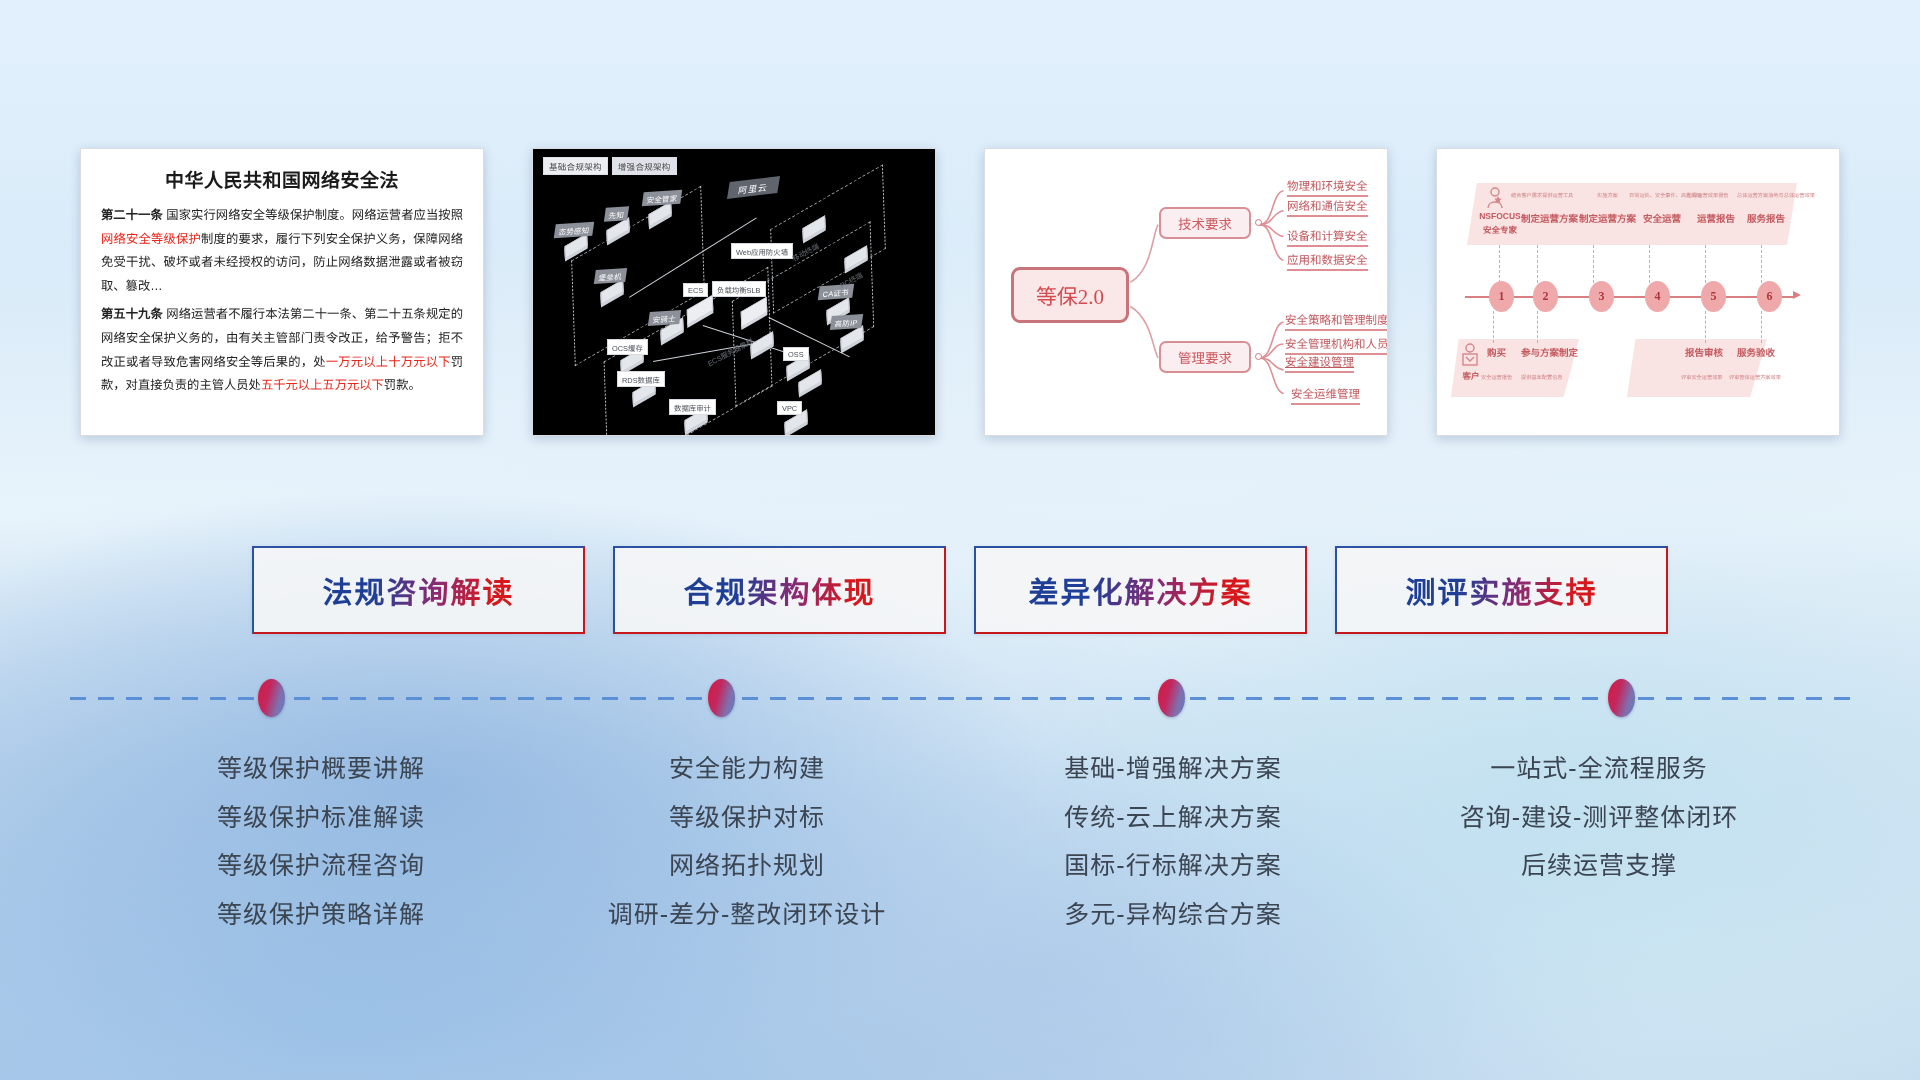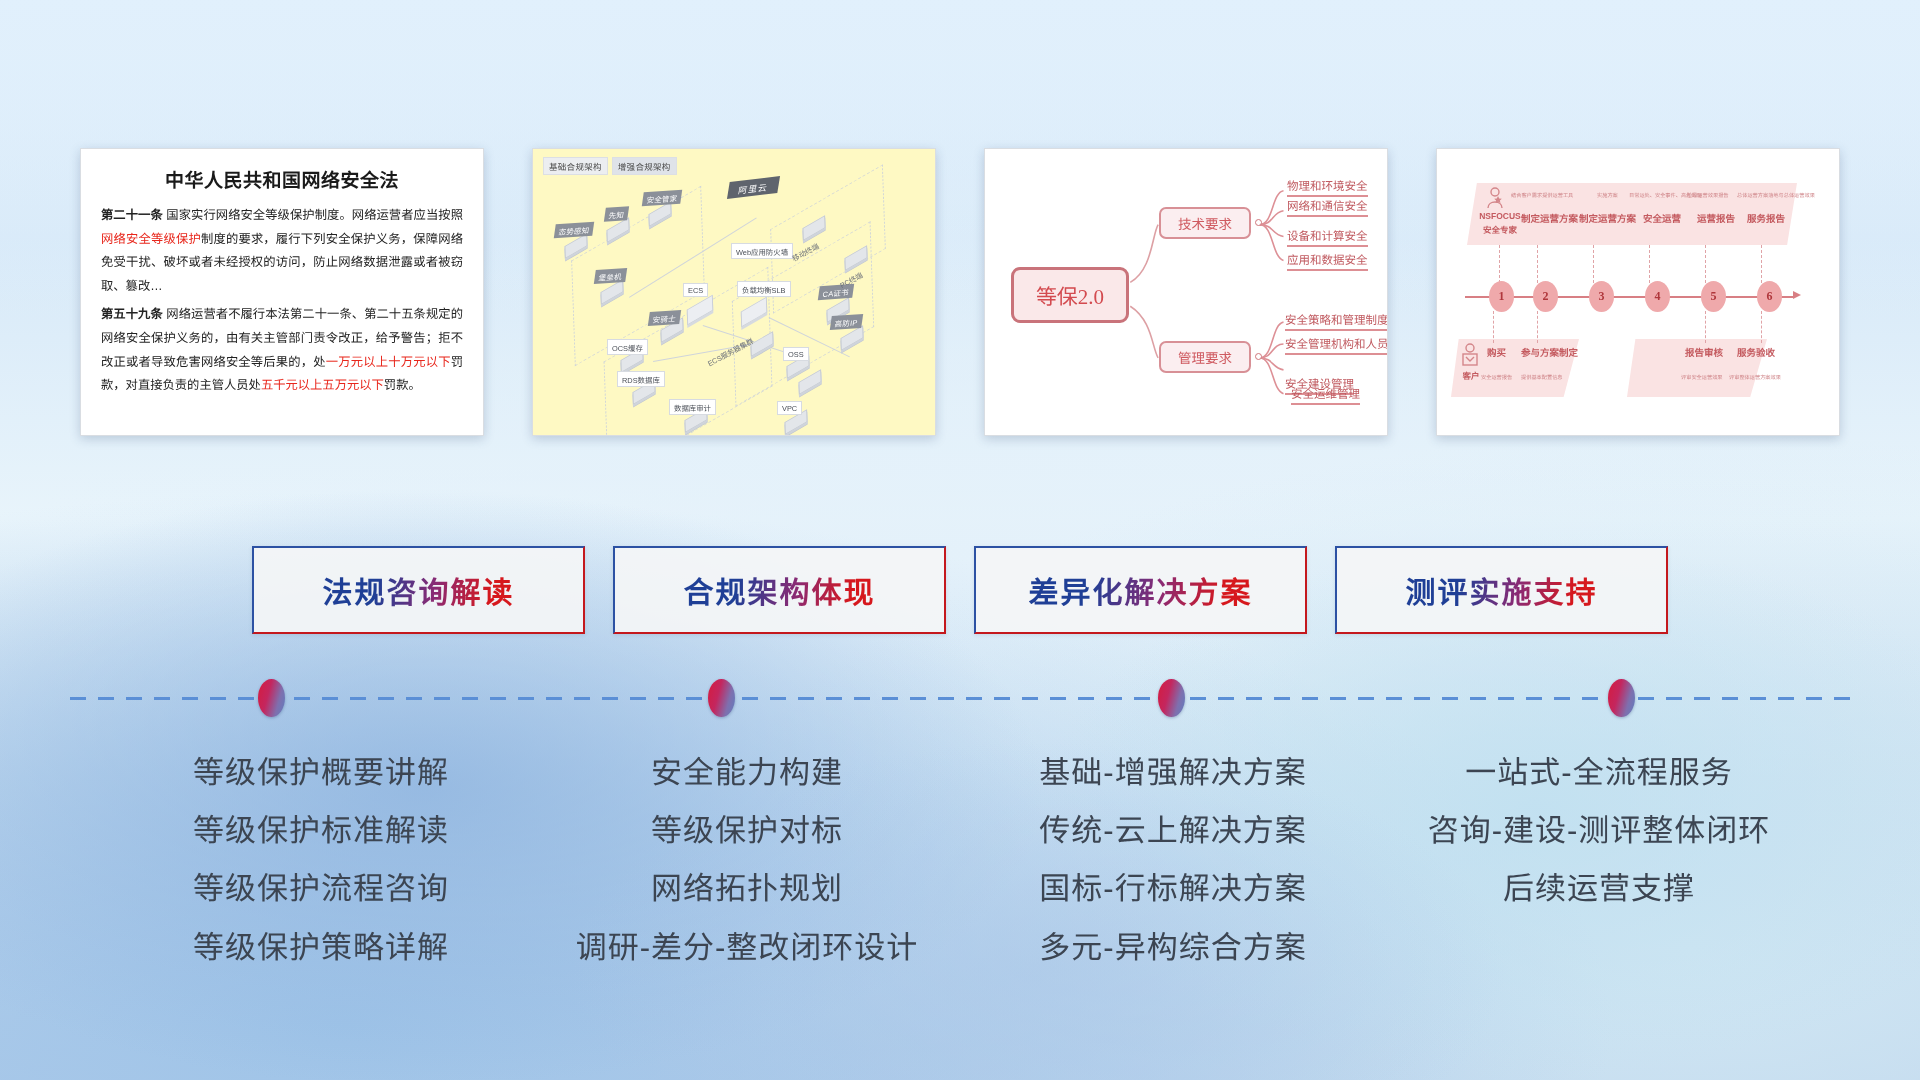--- a/index.html
+++ b/index.html
@@ -59,21 +59,21 @@
   }
   .law-para{
     font-size:12.3px; color:#222; line-height:1.92; text-align:justify;
     text-justify:inter-ideograph; margin-bottom:4px;
   }
   .law-para + .law-para{ margin-top:5px; }
   .law-art{ font-weight:700; }
   .law-red{ color:#e8261b; }
 
   
-  .arch-card{ background:#fef9c3; }
+  .arch-card{ background:#000000; }
   .arch-tabs{ position:absolute; left:10px; top:8px; display:flex; gap:4px; }
   .arch-tab{
     font-size:8.5px; color:#4a4a4a; background:#eceef1;
     border:1px solid #dcdfe4; padding:2px 5px; letter-spacing:.3px;
   }
   .arch-tab.sel{ background:#dfe3e9; }
   .arch-canvas{ position:absolute; inset:0; }
   .iso-node{
     position:absolute; width:26px; height:18px;
     transform:rotate(-30deg) skewX(-28deg) scale(1,.62);
@@ -223,21 +223,21 @@
   
   .lists{
     position:absolute; left:0; top:740px; width:1920px; height:230px;
     display:flex; justify-content:center; gap:28px;
   }
   .list-col{
     width:398px; display:flex; flex-direction:column; align-items:center; gap:8px;
     padding-top:8px;
   }
   .list-item{
-    font-size:31px; color:#3c4552; letter-spacing:1px; line-height:1.62;
+    font-size:25px; color:#3c4552; letter-spacing:1px; line-height:1.62;
     white-space:nowrap;
   }
 </style>
 </head>
 <body>
 
 <div class="bg-base"></div>
 <div class="bg-swoosh-a"></div>
 <div class="bg-swoosh-b"></div>
 <div class="bg-swoosh-c"></div>
@@ -334,21 +334,21 @@
         <div class="tag-dark" style="left:72px;  top:58px;">先知</div>
         <div class="tag-dark" style="left:110px; top:42px;">安全管家</div>
         <div class="tag-dark" style="left:62px;  top:120px;">堡垒机</div>
         <div class="tag-light" style="left:150px; top:134px;">ECS</div>
         <div class="tag-dark" style="left:116px; top:162px;">安骑士</div>
         <div class="tag-light" style="left:74px;  top:190px;">OCS缓存</div>
         <div class="tag-light" style="left:84px;  top:222px;">RDS数据库</div>
         <div class="tag-light" style="left:136px; top:250px;">数据库审计</div>
         <div class="tag-light" style="left:250px; top:198px;">OSS</div>
         <div class="tag-light" style="left:244px; top:252px;">VPC</div>
-        <div class="tag-light" style="left:204px; top:132px;">负载均衡SLB</div>
+        <div class="tag-light" style="left:179px; top:132px;">负载均衡SLB</div>
         <div class="tag-light" style="left:198px; top:94px;">Web应用防火墙</div>
         <div class="tag-dark" style="left:286px; top:136px;">CA证书</div>
         <div class="tag-dark" style="left:298px; top:166px;">高防IP</div>
         <div class="tag-plain" style="left:258px; top:98px; transform:rotate(-28deg);">移动终端</div>
         <div class="tag-plain" style="left:306px; top:126px; transform:rotate(-28deg);">PC终端</div>
         <div class="tag-plain" style="left:172px; top:198px; transform:rotate(-28deg);">ECS服务器集群</div>
       </div>
     </div>
 
     <div class="card mind-card">
@@ -371,21 +371,21 @@
       <div class="mind-dot" style="left:270px; top:70px;"></div>
       <div class="mind-leaf" style="left:302px; top:28px;">物理和环境安全</div>
       <div class="mind-leaf" style="left:302px; top:48px;">网络和通信安全</div>
       <div class="mind-leaf" style="left:302px; top:78px;">设备和计算安全</div>
       <div class="mind-leaf" style="left:302px; top:102px;">应用和数据安全</div>
 
       <div class="mind-branch mgmt">管理要求</div>
       <div class="mind-dot" style="left:270px; top:204px;"></div>
       <div class="mind-leaf" style="left:300px; top:162px;">安全策略和管理制度</div>
       <div class="mind-leaf" style="left:300px; top:186px;">安全管理机构和人员</div>
-      <div class="mind-leaf" style="left:300px; top:226px;">安全建设管理</div>
+      <div class="mind-leaf" style="left:300px; top:204px;text-decoration:underline;">安全建设管理</div>
       <div class="mind-leaf" style="left:300px; top:236px;margin-left:6px;">安全运维管理</div>
     </div>
 
     <div class="card proc-card">
       <div class="proc-band top"></div>
       <div class="proc-band bl"></div>
       <div class="proc-band br"></div>
 
       <svg class="proc-person" style="left:48px; top:38px;" width="20" height="22" viewBox="0 0 20 22">
         <circle cx="10" cy="5" r="4" fill="none" stroke="#d4868a" stroke-width="1.4"></circle>

